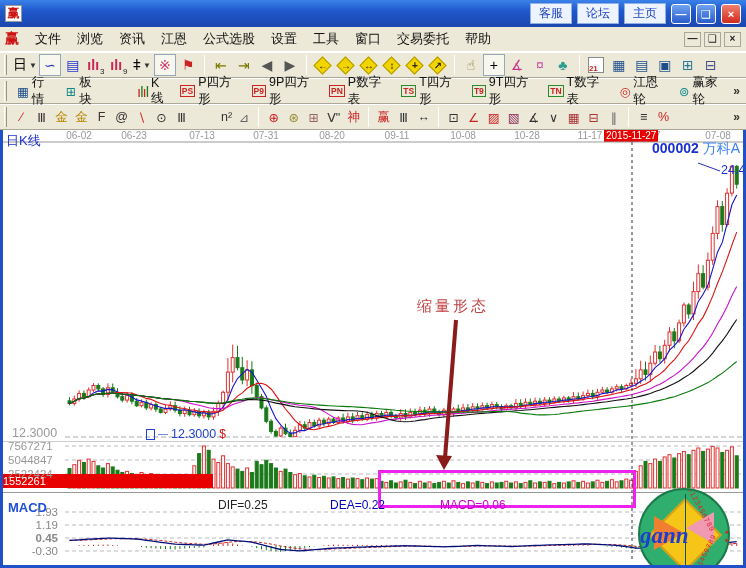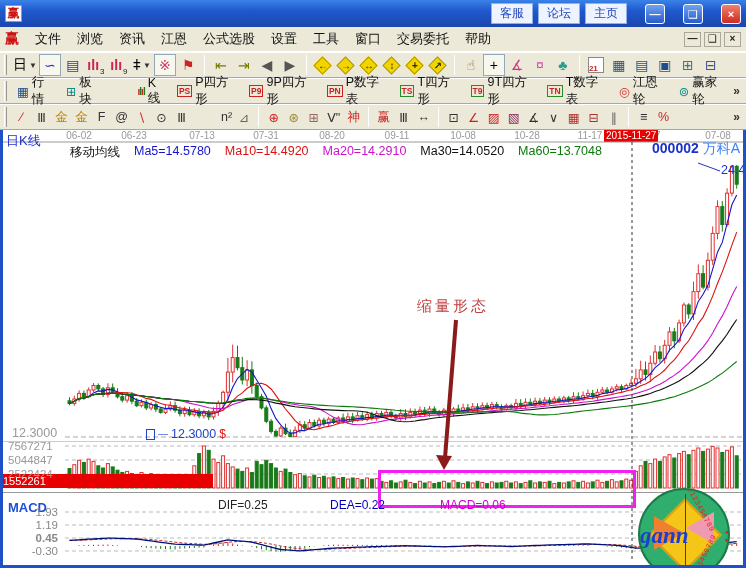--- a/index.html
+++ b/index.html
@@ -6,21 +6,21 @@
   html,body { font-family:"Liberation Sans","DejaVu Sans",sans-serif; }
   .win { position:relative; width:746px; height:568px; background:#ece9d8; overflow:hidden; }
 
   
   .titlebar { height:27px; background:linear-gradient(180deg,#3b82e8 0%,#2058cc 40%,#1a46ae 100%);
     display:flex; align-items:center; padding:0 5px; gap:5px; }
   .app-icon { width:17px; height:17px; background:#fff; border:1px solid #999; color:#cc1111;
     font-weight:bold; font-size:12px; display:flex; align-items:center; justify-content:center; }
   .title-text { color:#fff; font-weight:bold; font-size:12px; letter-spacing:1px; flex:0 1 auto;
     white-space:nowrap; overflow:hidden; }
-  .tb-right { margin-left:auto; display:flex; gap:18px; align-items:flex-end; }
+  .tb-right { margin-left:auto; display:flex; gap:5px; align-items:flex-end; }
   .svc-btn { background:#eef4ff; border:1px solid #8fb0e8; color:#1a3fbf; font-size:12px;
     padding:1px 8px; cursor:default; }
   .wbtn { width:20px; height:20px; border:1px solid #fff; border-radius:3px; color:#fff; font-size:11px;
     display:flex; align-items:center; justify-content:center;
     background:linear-gradient(180deg,#6fa3f0,#2a5ccc); font-weight:bold; }
   .wbtn.close { background:linear-gradient(180deg,#f08070,#cf2c1e); }
 
   
   .menubar { height:25px; background:#ece9d8; display:flex; align-items:center; padding:0 5px;
     font-size:13px; border-bottom:1px solid #fff; }
@@ -40,21 +40,21 @@
   .ticon.boxed { border:1px solid #93a8b8; background:#f7f7ee; }
   .ticon .sub { font-size:8px; margin-left:1px; color:#222; align-self:flex-end; }
   .ticon .dd { font-size:8px; color:#333; margin-left:2px; }
   .diamond { width:13px; height:13px; background:#f2d400; border:1px solid #b09a00; transform:rotate(45deg); }
   .darrow { position:absolute; font-size:10px; color:#222; font-weight:bold; }
   .cal { width:16px; height:16px; background:#fff; border:1px solid #888; position:relative; }
   .cal .hdr { height:4px; background:#cc2222; }
   .cal .num { font-size:8px; color:#cc2222; text-align:center; line-height:11px; font-weight:bold; }
   .fbtn { display:flex; align-items:center; gap:3px; font-size:12.5px; padding:1px 5px; color:#111; }
   .fbox { font-size:8.5px; font-weight:bold; border:1px solid; padding:0 1px; line-height:10px; }
-  .kglyph { font-size:10px; font-weight:bold; letter-spacing:-1px;margin-left:24px; }
+  .kglyph { font-size:15px; font-weight:normal; letter-spacing:-1px;margin-left:24px; }
   .overflow-ch { margin-left:auto; margin-right:4px; color:#333; font-size:12px; font-weight:bold; }
   .dicon { min-width:19px; height:20px; display:flex; align-items:center; justify-content:center; font-size:12.5px; }
 
   
   .chart { position:absolute; left:0; top:130px; width:746px; height:438px; background:#fff; }
   .lab { position:absolute; white-space:nowrap; }
   .date-tick { position:absolute; transform:translateX(-50%); color:#999; font-size:10px; top:0; }
   .date-badge { position:absolute; top:0; background:#e80000; color:#fff; font-size:10px; padding:0 2px; line-height:12px; }
   .vol-band { position:absolute; background:#e80000; }
   .magenta-box { position:absolute; border:3px solid #ee22ee; }
@@ -942,28 +942,20 @@
         <line x1="632" y1="142" x2="632" y2="562" stroke="#333333" stroke-width="1" stroke-dasharray="3,3"></line>
         <line x1="698" y1="163" x2="720" y2="171" stroke="#2233bb" stroke-width="1"></line>
         <line x1="456" y1="320" x2="445" y2="458" stroke="#8b1a1a" stroke-width="4"></line>
         <polygon points="444,470 436,455 452,456" fill="#8b1a1a"></polygon>
       </svg>
 
     <div class="vol-band" style="left:0;top:344px;width:213px;height:14px;z-index:0;"></div>
 
     <div class="lab" style="left:6px;top:2px;color:#2233cc;font-size:13px;z-index:5;">日K线</div>
 
-    <div class="lab" style="left:70px;top:14px;font-size:12.5px;display:flex;gap:14px;z-index:5;" id="ma-row">
-        <span style="color: rgb(17, 17, 17);">移动均线</span>
-        <span style="color: rgb(21, 21, 204);">Ma5=14.5780</span>
-        <span style="color: rgb(221, 17, 17);">Ma10=14.4920</span>
-        <span style="color: rgb(204, 17, 204);">Ma20=14.2910</span>
-        <span style="color: rgb(17, 17, 17);">Ma30=14.0520</span>
-        <span style="color: rgb(10, 122, 10);">Ma60=13.7048</span>
-      </div>
 
     <div class="lab" style="right:6px;top:10px;font-size:14px;z-index:5;">
       <span style="color:#1a2fd0;font-weight:bold;">000002</span>
       <span style="color:#3b82f6;">万科A</span>
     </div>
 
     <div class="lab" style="left:721px;top:33px;color:#1a2fd0;font-size:12.5px;z-index:5;">24.4</div>
 
     <div class="lab" style="left:12px;top:296px;color:#999;font-size:12.5px;z-index:5;">12.3000</div>
 

